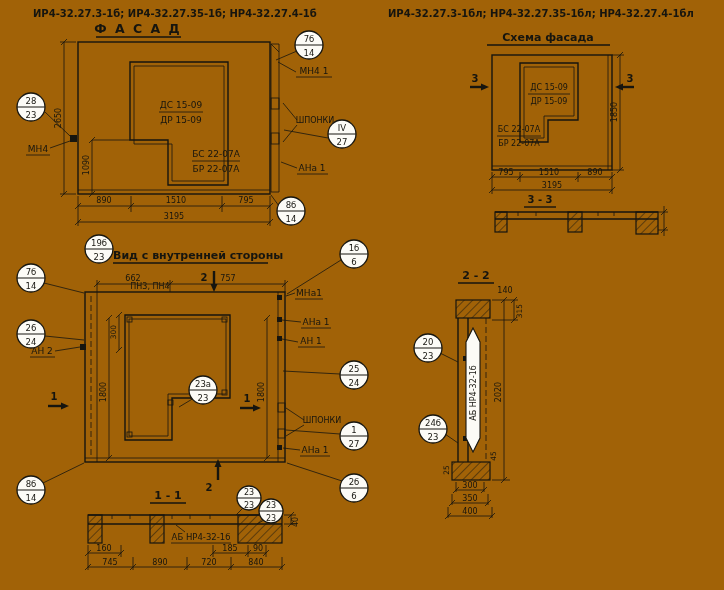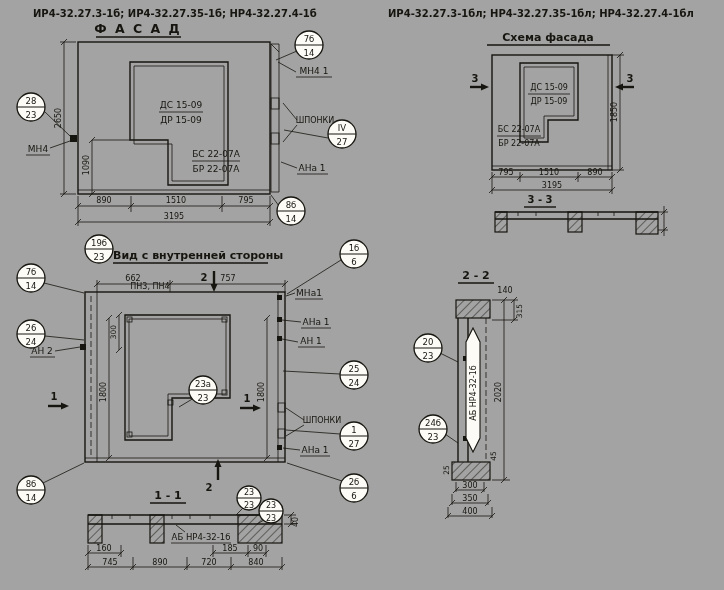--- a/index.html
+++ b/index.html
@@ -1,16 +1,16 @@
 <!DOCTYPE html>
 <html><head>
 <meta charset="utf-8">
 <style>
   html,body{margin:0;padding:0;background:#e8e6e0;}
-  .sheet{position:relative;width:724px;height:590px;background:#a3a3a3;overflow:hidden;}
+  .sheet{position:relative;width:724px;height:590px;background:#a16207;overflow:hidden;}
   svg text{font-family:"DejaVu Sans",sans-serif;fill:#16150f;}
   .t7{font-size:7.5px}
   .t8{font-size:8px}
   .t85{font-size:8.5px}
   .t9{font-size:9px}
   .t10{font-size:10px;font-weight:bold}
   .t11{font-size:11px;font-weight:bold}
   .t12{font-size:12.5px;font-weight:bold;letter-spacing:2px}
   .hdr{font-size:10px;font-weight:bold}
   .mid{text-anchor:middle}

